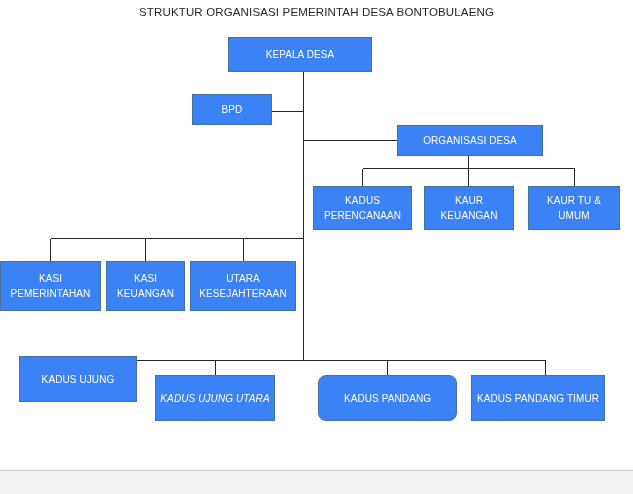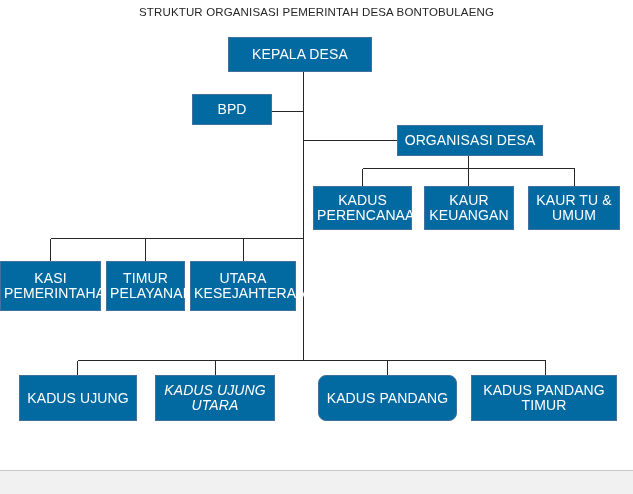--- a/index.html
+++ b/index.html
@@ -42,24 +42,24 @@
     top: 0;
     width: 633px;
     height: 494px;
     pointer-events: none;
   }
 
   
   .node {
     position: absolute;
     box-sizing: border-box;
-    background: #0369a1;
+    background: #3b82f6;
     border: 1px solid #41719C;
     color: #FFFFFF;
-    font-size: 14px;
+    font-size: 10px;
     line-height: 15px;
     text-align: center;
     display: flex;
     align-items: center;
     justify-content: center;
     padding: 2px 3px;
     letter-spacing: 0.1px;
   }
   .node .label {
     display: block;
@@ -138,38 +138,38 @@
 
   <div class="node" style="left:528px; top:186px; width:92px; height:44px;">
     <span class="label">KAUR TU &amp; UMUM</span>
   </div>
 
   <div class="node" style="left:0px; top:261px; width:101px; height:50px;">
     <span class="label">KASI PEMERINTAHAN</span>
   </div>
 
   <div class="node" style="left:106px; top:261px; width:79px; height:50px;">
-    <span class="label">TIMUR PELAYANAN</span>
+    <span class="label">KASI KEUANGAN</span>
   </div>
 
   <div class="node" style="left:190px; top:261px; width:106px; height:50px;">
     <span class="label">UTARA KESEJAHTERAAN</span>
   </div>
 
-  <div class="node" style="left:19px; top:375px; width:118px; height:46px;">
+  <div class="node" style="left:19px; top:356px; width:118px; height:46px;">
     <span class="label">KADUS UJUNG</span>
   </div>
 
   <div class="node" style="left:155px; top:375px; width:120px; height:46px;font-style:italic;">
     <span class="label">KADUS UJUNG UTARA</span>
   </div>
 
   <div class="node" style="left:318px; top:375px; width:139px; height:46px;border-radius:8px;">
     <span class="label">KADUS PANDANG</span>
   </div>
 
-  <div class="node" style="left:471px; top:375px; width:146px; height:46px;">
+  <div class="node" style="left:471px; top:375px; width:134px; height:46px;">
     <span class="label">KADUS PANDANG TIMUR</span>
   </div>
 
   <div id="footer-band"></div>
 
 </div>
 
 </body></html>

